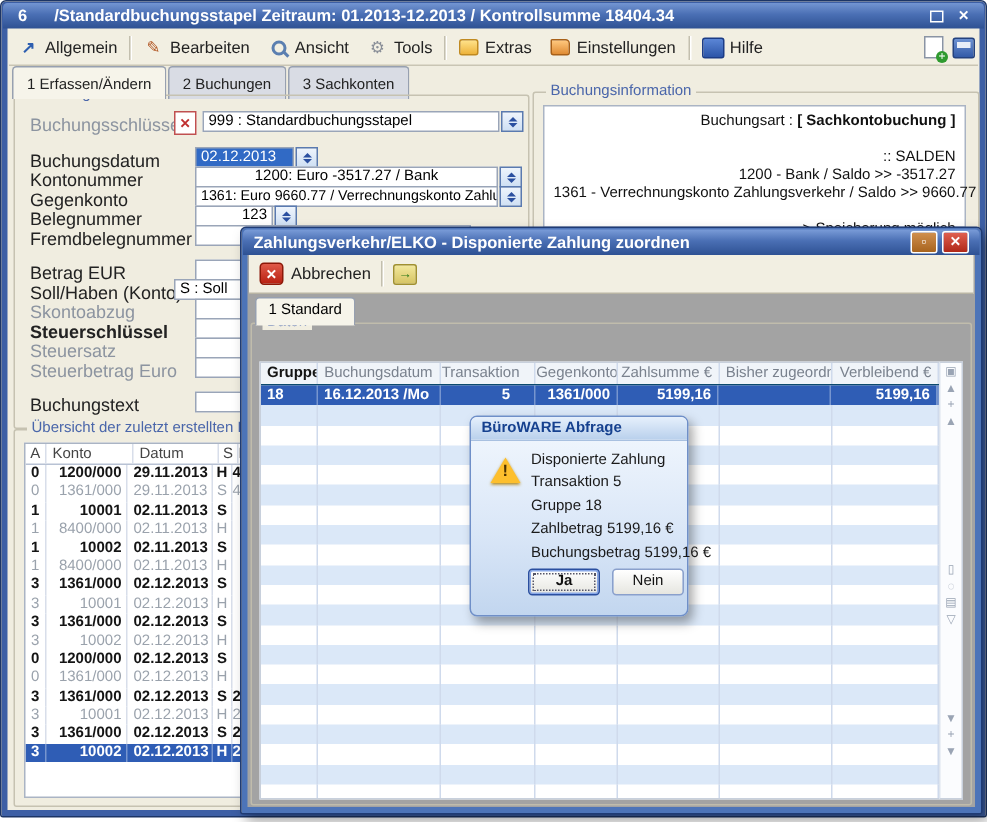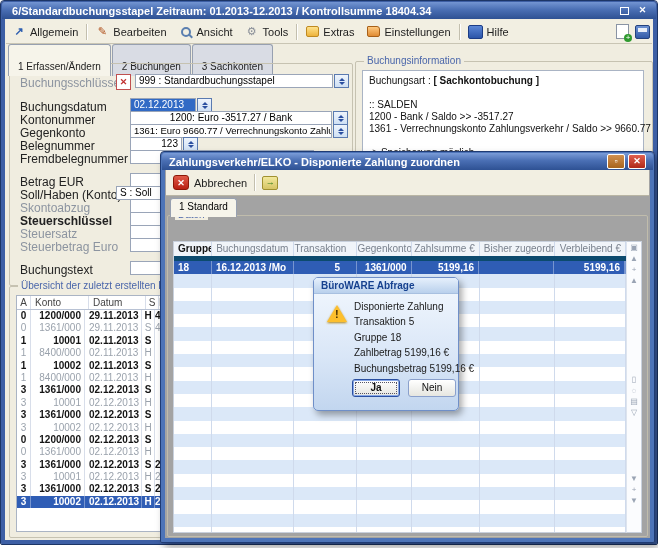--- a/index.html
+++ b/index.html
@@ -6,21 +6,21 @@
   .screen{position:relative;width:658px;height:548px;overflow:hidden;background:#fff;
           font-family:"Liberation Sans", sans-serif;-webkit-font-smoothing:antialiased;}
   
   .window{position:absolute;left:0;top:0;width:656px;height:543px;background:#f0ede0;
           border:1px solid #1c3566;border-radius:4px 4px 2px 2px;
           box-shadow:inset 0 0 0 4px #3d5fa5;}
   .titlebar{position:absolute;left:1px;top:1px;right:1px;height:17px;border-radius:3px 3px 0 0;
             background:linear-gradient(180deg,#7395d2 0%,#4a6fb4 45%,#2e5193 100%);
             color:#fff;font-size:11px;font-weight:bold;display:flex;align-items:center;padding:0 6px;}
   .titlebar .tnum{margin-left:4px;}
-  .titlebar .ttext{white-space:nowrap;overflow:hidden;flex:1;}
+  .titlebar .ttext{margin-left:18px;white-space:nowrap;overflow:hidden;flex:1;}
   .winbtn{width:15px;height:12px;margin-left:3px;display:flex;align-items:center;justify-content:center;
           color:#fff;font-size:9px;line-height:9px;}
   .winbtn.restore span{width:7px;height:6px;border:1px solid #fff;display:block;}
   .menubar{position:absolute;left:5px;top:19px;right:5px;height:23px;background:#f2efe2;
            border-bottom:1px solid #c9c5b4;display:flex;align-items:center;font-size:11px;color:#222;}
   .menu-item{display:flex;align-items:center;padding:2px 6px;cursor:default;white-space:nowrap;}
   .menu-sep{width:1px;height:16px;background:#c3bfae;margin:0 2px;box-shadow:1px 0 0 #fff;}
   .mi{width:14px;height:13px;display:inline-flex;align-items:center;justify-content:center;
       margin-right:4px;font-size:11px;position:relative;}
   .arrow-ne-icon::before{content:"\2197";color:#2e5fb0;font-weight:bold;}
@@ -37,21 +37,21 @@
              color:#fff;font-weight:bold;font-size:10px;width:13px;height:12px;}
   .mb-right{margin-left:auto;display:flex;align-items:center;gap:6px;padding-right:2px;}
   .newdoc-icon{width:11px;height:13px;background:#fff;border:1px solid #8a94a4;position:relative;}
   .newdoc-icon::after{content:"+";position:absolute;right:-4px;bottom:-4px;color:#fff;background:#2f9a2f;
                       border-radius:50%;width:8px;height:8px;font-size:8px;line-height:8px;text-align:center;}
   .save-icon{width:13px;height:12px;background:linear-gradient(#6d92d2,#335ba8);border:1px solid #24427e;
              border-radius:2px;position:relative;}
   .save-icon::after{content:"";position:absolute;left:2px;top:2px;right:2px;height:4px;background:#e8eef8;}
   
   .tabstrip{position:absolute;left:7px;top:43px;height:17px;display:flex;font-size:10px;}
-  .tab{padding:16px 9px 0 9px;margin-right:1px;border:1px solid #97a0b0;border-bottom:none;
+  .tab{padding:6px 9px 0 9px;margin-right:1px;border:1px solid #97a0b0;border-bottom:none;
        border-radius:3px 3px 0 0;background:#d9dce4;color:#222;height:15px;}
   .tab.active{background:#f6f4ea;font-weight:normal;position:relative;z-index:2;}
   
   .group{position:absolute;border:1px solid #c6c2b1;border-radius:2px;}
   .group-title{position:absolute;top:-7px;left:8px;font-size:10px;color:#4a66aa;background:#f0ede0;
                padding:0 3px;white-space:nowrap;}
   
   .flabel{position:absolute;left:10px;font-size:12px;color:#222;white-space:nowrap;}
   .flabel.dim{color:#8c94a0;}
   .fctl{position:absolute;display:flex;align-items:stretch;height:14px;}
@@ -64,21 +64,21 @@
            display:flex;flex-direction:column;align-items:center;justify-content:center;gap:1px;}
   .spinbtn i{display:block;width:0;height:0;border-left:3px solid transparent;border-right:3px solid transparent;}
   .spinbtn i.up{border-bottom:3px solid #2a4fa0;}
   .spinbtn i.dn{border-top:3px solid #2a4fa0;}
   .clearx{width:13px;height:14px;background:#fff;border:1px solid #c05050;color:#c03030;font-size:9px;
           font-weight:bold;display:flex;align-items:center;justify-content:center;margin-right:4px;}
   
   .infobox{position:absolute;left:6px;top:8px;right:8px;bottom:6px;background:#fff;
            border:1px solid #aab4c4;font-size:10px;line-height:12px;padding:4px 6px;color:#111;}
   .infobox .bold{font-weight:bold;}
-  .infoline{min-height:12px;white-space:nowrap;}
+  .infoline{min-height:12px;white-space:nowrap;text-align:right;}
   
   .utable{position:absolute;left:6px;top:8px;width:328px;height:235px;background:#fff;
           border:1px solid #aab4c4;font-size:10px;overflow:hidden;}
   .urow{display:flex;height:12.4px;line-height:12.4px;align-items:stretch;}
   .uhead{border-bottom:1px solid #b8c2d4;color:#444;height:13px;line-height:13px;}
   .ucell{border-right:1px solid #d8deea;white-space:nowrap;overflow:visible;}
   .uc0{width:13px;text-align:center;}
   .uc1{width:50px;text-align:right;padding-right:3px;}
   .uc2{width:52px;padding-left:4px;}
   .uc3{width:12px;text-align:center;}
@@ -119,21 +119,21 @@
              display:flex;align-items:center;font-size:10px;}
   .mag{width:7px;height:7px;border:2px solid #7a8aa0;border-radius:50%;position:relative;margin:0 5px 0 4px;}
   .mag::after{content:"";position:absolute;width:5px;height:2px;background:#7a8aa0;right:-4px;bottom:-2px;
               transform:rotate(45deg);}
   .searchbar .slabel{font-weight:bold;color:#222;margin-right:5px;}
   .searchbar .sph{font-style:italic;color:#8a94a4;flex:1;white-space:nowrap;overflow:hidden;}
   .searchbar .scount{color:#333;margin-right:4px;white-space:nowrap;}
   .dtablewrap{position:absolute;left:5px;top:25px;width:452px;bottom:3px;background:#fff;
               border:1px solid #c8d0dc;border-right:none;overflow:hidden;font-size:10px;}
   .drow{display:flex;height:13.3px;line-height:13.3px;}
-  .dhead{height:14px;line-height:14px;background:#f0f4f9;border-bottom:5px solid #0c4a6e;color:#7a828e;}
+  .dhead{height:14px;line-height:14px;background:#f0f4f9;border-bottom:1px solid #0c4a6e;color:#7a828e;}
   .dhead .dc0{color:#141414;font-weight:bold;}
   .dcell{border-right:1px solid #cfdaec;white-space:nowrap;overflow:hidden;}
   .dc0{width:36px;padding-left:4px;}
   .dc1{width:84px;padding-left:4px;}
   .dc2{width:50px;text-align:right;padding-right:16px;}
   .dc3{width:54px;text-align:right;padding-right:4px;}
   .dc4{width:68px;text-align:right;padding-right:4px;}
   .dc5{width:76px;padding-left:4px;}
   .dc6{width:72px;text-align:right;padding-right:4px;}
   .dc7{flex:1;border-right:none;}

